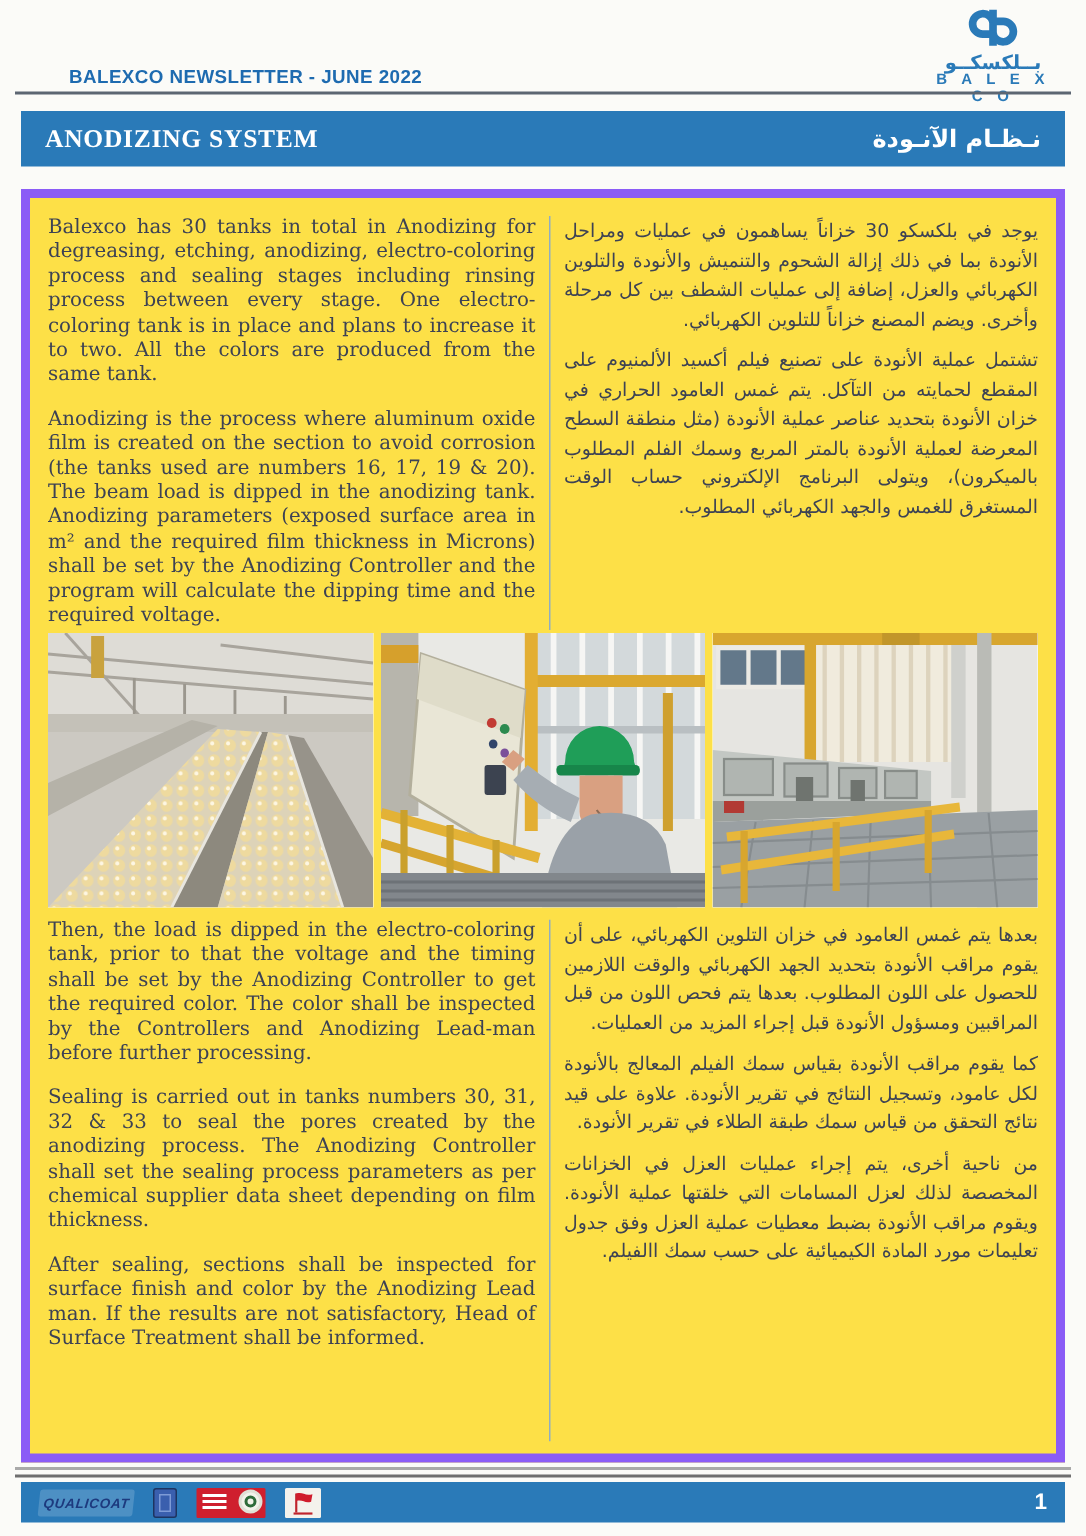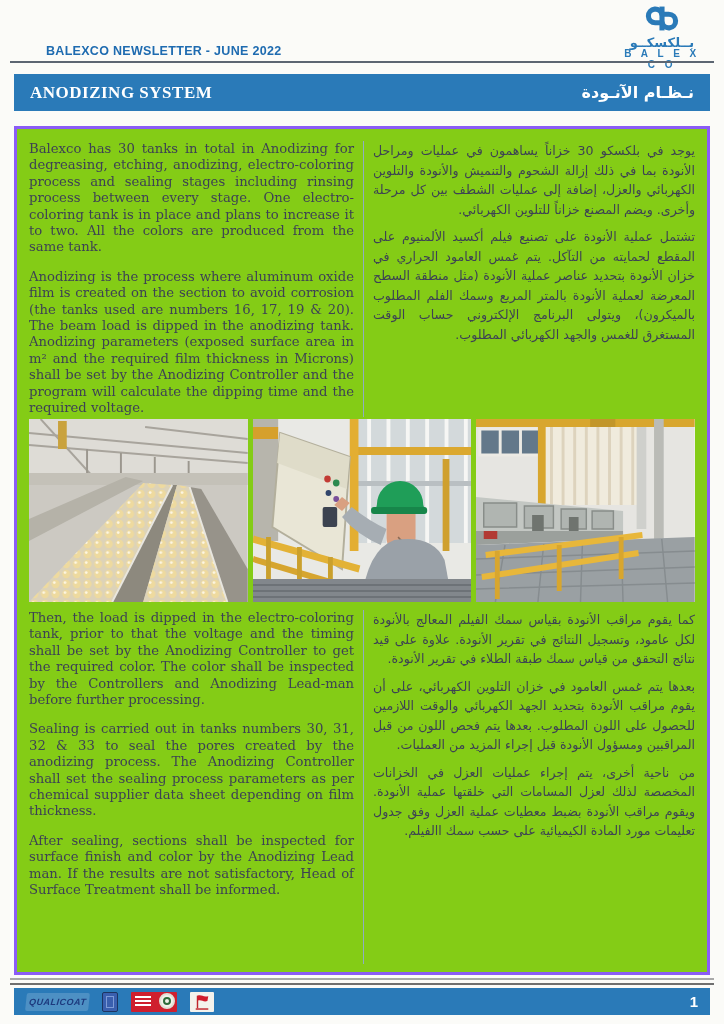--- a/index.html
+++ b/index.html
@@ -21,21 +21,21 @@
   
   .banner{
     position:absolute;left:14px;right:14px;top:74px;height:37px;background:#2a7ab8;
     display:flex;justify-content:space-between;align-items:center;padding:0 16px;box-sizing:border-box;
   }
   .banner-en{font-family:"Liberation Serif",serif;font-weight:bold;font-size:17px;color:#fff;letter-spacing:.5px;}
   .banner-ar{font-family:"DejaVu Sans",sans-serif;font-weight:bold;font-size:16px;color:#fff;direction:rtl;}
   
   .content{
     position:absolute;left:14px;right:14px;top:126px;height:849px;
-    background:#84cc16;border:3px solid #8b5cf6;box-sizing:border-box;
+    background:#fde047;border:6px solid #8b5cf6;box-sizing:border-box;
     padding:12px 12px 8px;display:flex;flex-direction:column;overflow:hidden;
   }
   .cols{display:flex;overflow:hidden;}
   .block1{height:276px;flex:none;}
   .block2{flex:1;margin-top:8px;}
   .col-en{width:334px;padding-right:9px;box-sizing:border-box;}
   .col-divider{width:1px;background:#8fadc3;flex:none;}
   .col-ar{flex:1;padding-left:9px;direction:rtl;box-sizing:border-box;}
   .col-en p{
     margin:0 0 13px;font-size:13.2px;line-height:16.4px;
@@ -226,22 +226,22 @@
   </div>
 
   <div class="cols block2">
     <div class="col-en">
       <p>Then, the load is dipped in the electro-coloring tank, prior to that the voltage and the timing shall be set by the Anodizing Controller to get the required color. The color shall be inspected by the Controllers and Anodizing Lead-man before further processing.</p>
       <p>Sealing is carried out in tanks numbers 30, 31, 32 &amp; 33 to seal the pores created by the anodizing process. The Anodizing Controller shall set the sealing process parameters as per chemical supplier data sheet depending on film thickness.</p>
       <p>After sealing, sections shall be inspected for surface finish and color by the Anodizing Lead man. If the results are not satisfactory, Head of Surface Treatment shall be informed.</p>
     </div>
     <div class="col-divider"></div>
     <div class="col-ar">
+      <p>بعدها يتم غمس العامود في خزان التلوين الكهربائي، على أن يقوم مراقب الأنودة بتحديد الجهد الكهربائي والوقت اللازمين للحصول على اللون المطلوب. بعدها يتم فحص اللون من قبل المراقبين ومسؤول الأنودة قبل إجراء المزيد من العمليات.</p>
       <p>كما يقوم مراقب الأنودة بقياس سمك الفيلم المعالج بالأنودة لكل عامود، وتسجيل النتائج في تقرير الأنودة. علاوة على قيد نتائج التحقق من قياس سمك طبقة الطلاء في تقرير الأنودة.</p>
-      <p>بعدها يتم غمس العامود في خزان التلوين الكهربائي، على أن يقوم مراقب الأنودة بتحديد الجهد الكهربائي والوقت اللازمين للحصول على اللون المطلوب. بعدها يتم فحص اللون من قبل المراقبين ومسؤول الأنودة قبل إجراء المزيد من العمليات.</p>
       <p>من ناحية أخرى، يتم إجراء عمليات العزل في الخزانات المخصصة لذلك لعزل المسامات التي خلقتها عملية الأنودة. ويقوم مراقب الأنودة بضبط معطيات عملية العزل وفق جدول تعليمات مورد المادة الكيميائية على حسب سمك االفيلم.</p>
     </div>
   </div>
 
 </div>
 
 <div class="bottom-rule"></div>
 
 <div class="footer">
   <span class="q-logo">QUALICOAT</span>

